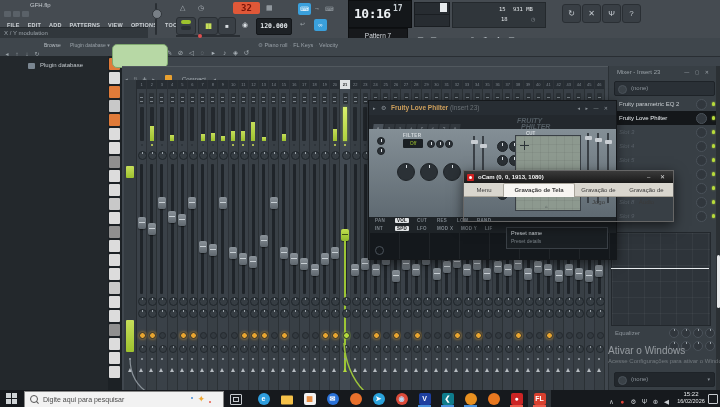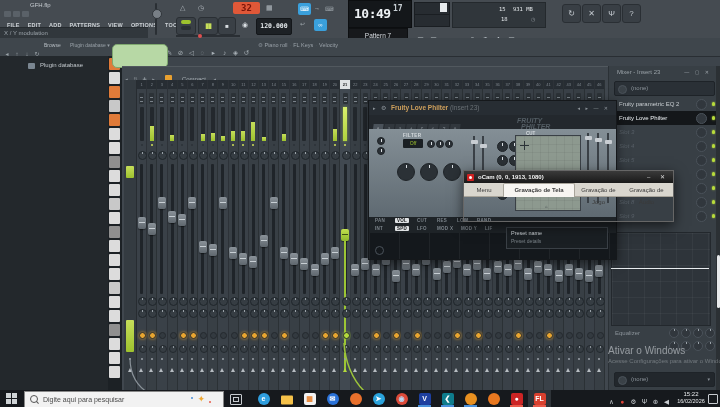--- a/index.html
+++ b/index.html
@@ -264,21 +264,21 @@
         <div class="dot"></div>
       </div>
 
     <div class="bluebox" style="left:298px;top:3px;width:13px;height:12px;font-size:6px;line-height:12px;">⌨</div>
     <span class="abs" style="left:314px;top:5px;font-size:6px;color:#c8cdd2;">→</span>
     <span class="abs" style="left:325px;top:5px;font-size:6px;color:#9aa2a8;">⌨</span>
     <span class="abs" style="left:300px;top:20px;font-size:6px;color:#9aa2a8;">↩</span>
     <div class="bluebox" style="left:314px;top:19px;width:13px;height:12px;font-size:6px;line-height:12px;">∞</div>
 
     <div id="timebox">
-      <span id="timemain">10:49</span>
+      <span id="timemain">10:16</span>
       <span id="timefrac">17</span>
       <span id="timedots">∴</span>
     </div>
     <div id="patternbox">Pattern 7</div>
 
     <div class="monbox" style="top:2px;"></div>
     <div class="monbox" style="top:14px;"></div>
     <div id="monwhite"></div>
 
     <div id="resourcebox">

